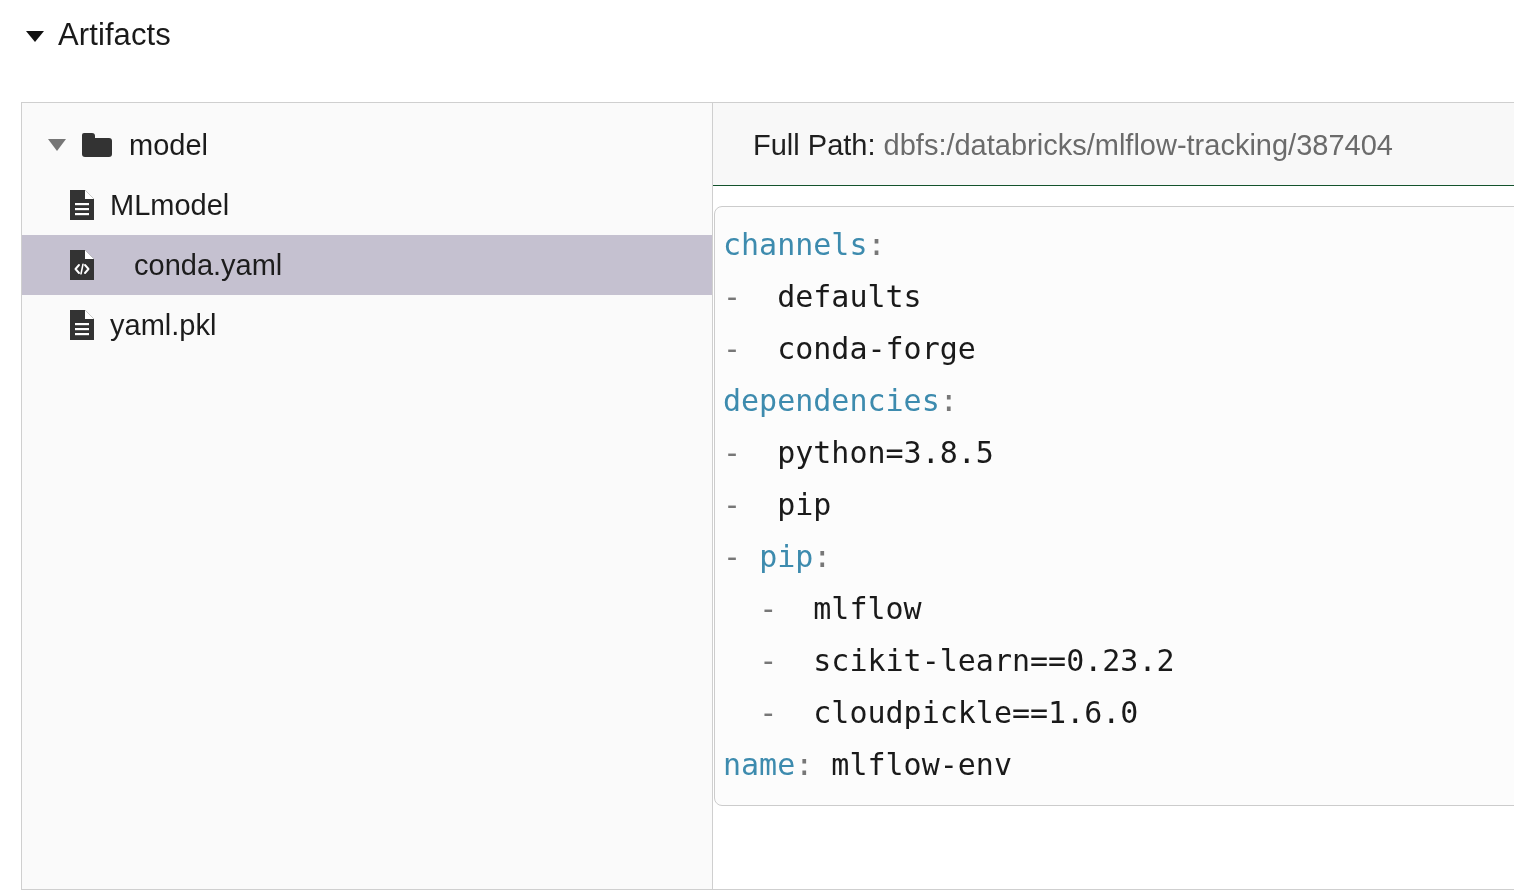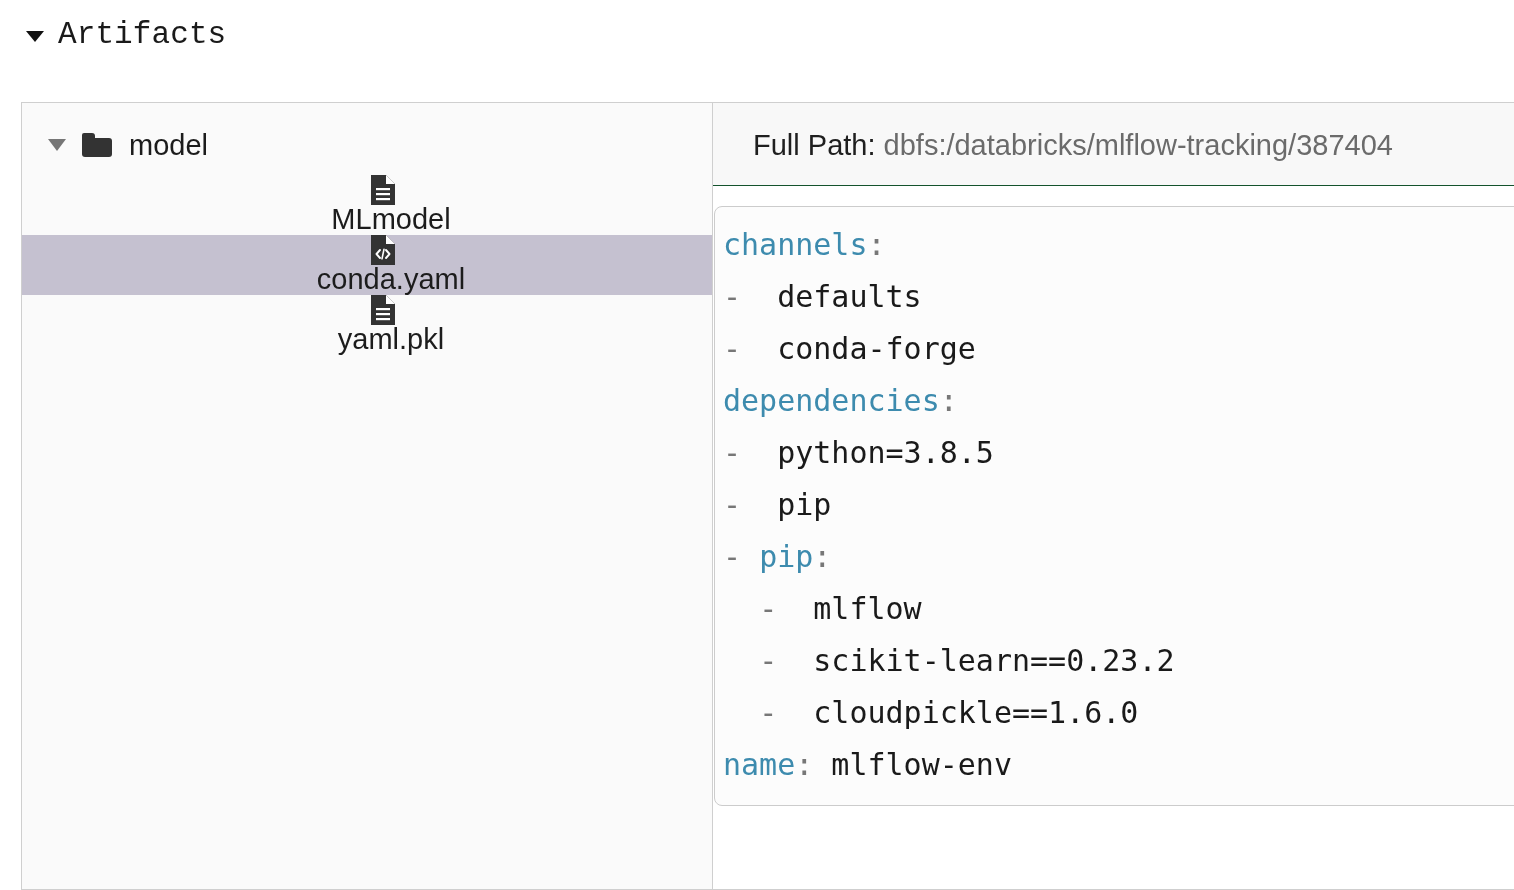--- a/index.html
+++ b/index.html
@@ -16,21 +16,20 @@
   }
 
   
   .section-header {
     display: flex;
     align-items: center;
     gap: 14px;
     padding: 17px 0 0 26px;
     height: 52px;
     box-sizing: border-box;
-    font-family: Liberation Mono, monospace;
   }
   .caret-down {
     width: 0;
     height: 0;
     border-left: 9px solid transparent;
     border-right: 9px solid transparent;
     border-top: 11px solid #111111;
     margin-top: 4px;
     flex: none;
   }
@@ -70,24 +69,24 @@
   .tree-row {
     display: flex;
     align-items: center;
     height: 60px;
     padding-left: 26px;
     box-sizing: border-box;
     white-space: nowrap;
   }
   .tree-row.child {
     padding-left: 48px;
-    flex-direction: column;
   }
   .tree-row.selected {
     background: #c5c1d0;
+    gap: 24px;
   }
   .tree-caret {
     width: 0;
     height: 0;
     border-left: 9px solid transparent;
     border-right: 9px solid transparent;
     border-top: 12px solid #767676;
     margin-right: 16px;
     flex: none;
   }

